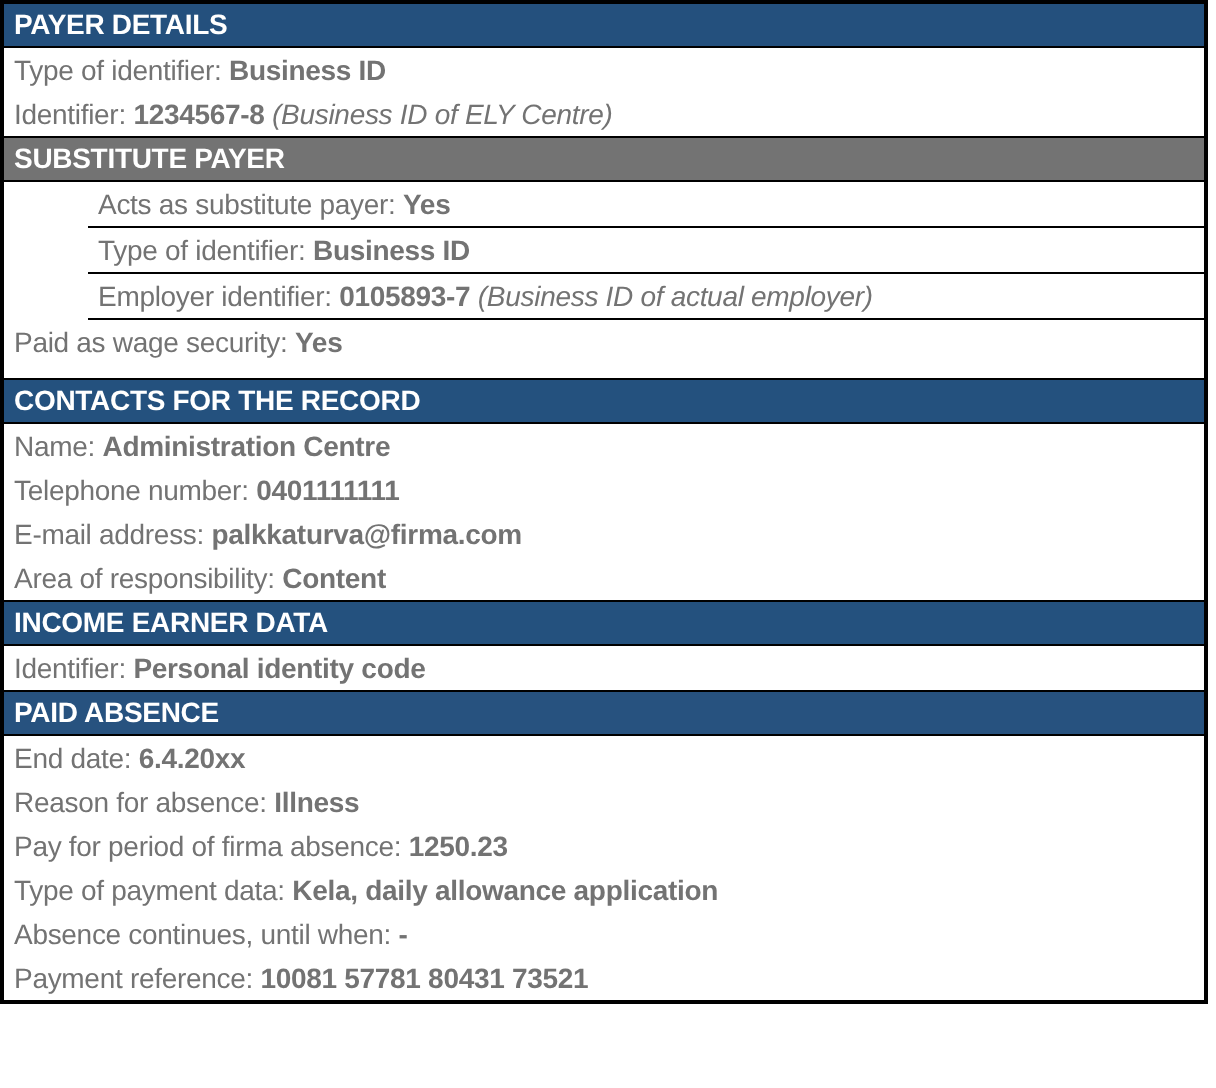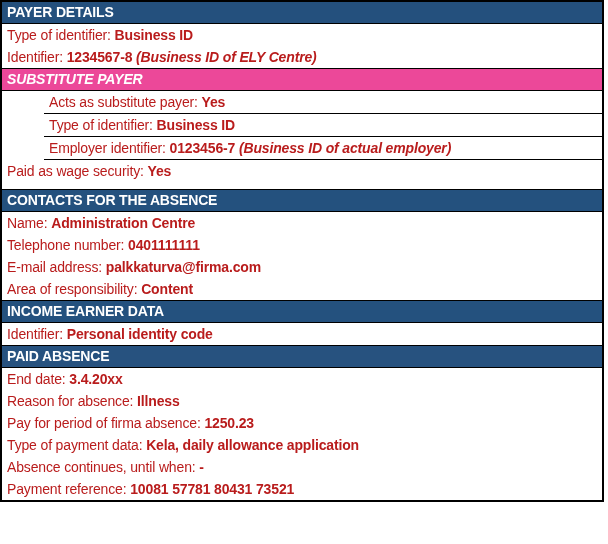--- a/index.html
+++ b/index.html
@@ -22,62 +22,62 @@
     font-weight: bold;
     font-size: 14px;
     line-height: 15px;
     padding: 3px 5px 3px 5px;
     border-bottom: 1px solid #000000;
   }
   .row {
     font-size: 14px;
     line-height: 15px;
     padding: 4px 5px 3px 5px;
-    color: #b91c1c;
+    color: #737373;
     background: #ffffff;
   }
   .row.bordered { border-bottom: 1px solid #000000; margin-left: 42px; }
   .row.tall { padding-bottom: 10px; }
   .label { font-weight: normal; }
   .value { font-weight: bold; }
-  .note  { font-weight: bold; font-style: italic; }
+  .note  { font-weight: normal; font-style: italic; }
 </style>
 </head>
 <body>
 
 <div class="doc">
 
   <div class="sec">
     <div class="sec-header" style="background-color: rgb(36, 80, 125);">PAYER DETAILS</div>
     <div class="row">
       <span class="label">Type of identifier: </span><span class="value">Business ID</span><span class="note"></span>
     </div>
     <div class="row">
       <span class="label">Identifier: </span><span class="value">1234567-8 </span><span class="note">(Business ID of ELY Centre)</span>
     </div>
   </div>
 
   <div class="sec">
-    <div class="sec-header" style="background-color: #ec4899; font-style: italic;">SUBSTITUTE PAYER</div>
+    <div class="sec-header" style="background-color: #737373;">SUBSTITUTE PAYER</div>
     <div class="row bordered">
       <span class="label">Acts as substitute payer: </span><span class="value">Yes</span><span class="note"></span>
     </div>
     <div class="row bordered">
       <span class="label">Type of identifier: </span><span class="value">Business ID</span><span class="note"></span>
     </div>
     <div class="row bordered">
-      <span class="label">Employer identifier: </span><span class="value">0123456-7 </span><span class="note">(Business ID of actual employer)</span>
+      <span class="label">Employer identifier: </span><span class="value">0105893-7 </span><span class="note">(Business ID of actual employer)</span>
     </div>
     <div class="row tall">
       <span class="label">Paid as wage security: </span><span class="value">Yes</span><span class="note"></span>
     </div>
   </div>
 
   <div class="sec">
-    <div class="sec-header" style="background-color: rgb(36, 81, 126);">CONTACTS FOR THE ABSENCE</div>
+    <div class="sec-header" style="background-color: rgb(36, 81, 126);">CONTACTS FOR THE RECORD</div>
     <div class="row">
       <span class="label">Name: </span><span class="value">Administration Centre</span><span class="note"></span>
     </div>
     <div class="row">
       <span class="label">Telephone number: </span><span class="value">0401111111</span><span class="note"></span>
     </div>
     <div class="row">
       <span class="label">E-mail address: </span><span class="value">palkkaturva@firma.com</span><span class="note"></span>
     </div>
     <div class="row">
@@ -88,21 +88,21 @@
   <div class="sec">
     <div class="sec-header" style="background-color: rgb(36, 81, 126);">INCOME EARNER DATA</div>
     <div class="row">
       <span class="label">Identifier: </span><span class="value">Personal identity code</span><span class="note"></span>
     </div>
   </div>
 
   <div class="sec">
     <div class="sec-header" style="background-color: rgb(39, 82, 127);">PAID ABSENCE</div>
     <div class="row">
-      <span class="label">End date: </span><span class="value">3.4.20xx</span><span class="note"></span>
+      <span class="label">End date: </span><span class="value">6.4.20xx</span><span class="note"></span>
     </div>
     <div class="row">
       <span class="label">Reason for absence: </span><span class="value">Illness</span><span class="note"></span>
     </div>
     <div class="row">
       <span class="label">Pay for period of firma absence: </span><span class="value">1250.23</span><span class="note"></span>
     </div>
     <div class="row">
       <span class="label">Type of payment data: </span><span class="value">Kela, daily allowance application</span><span class="note"></span>
     </div>

